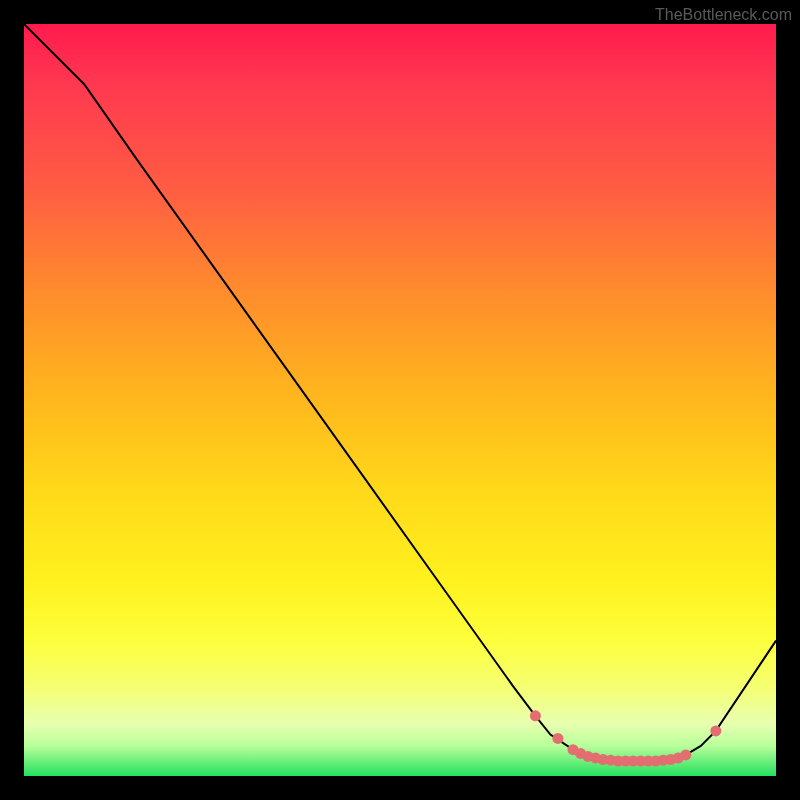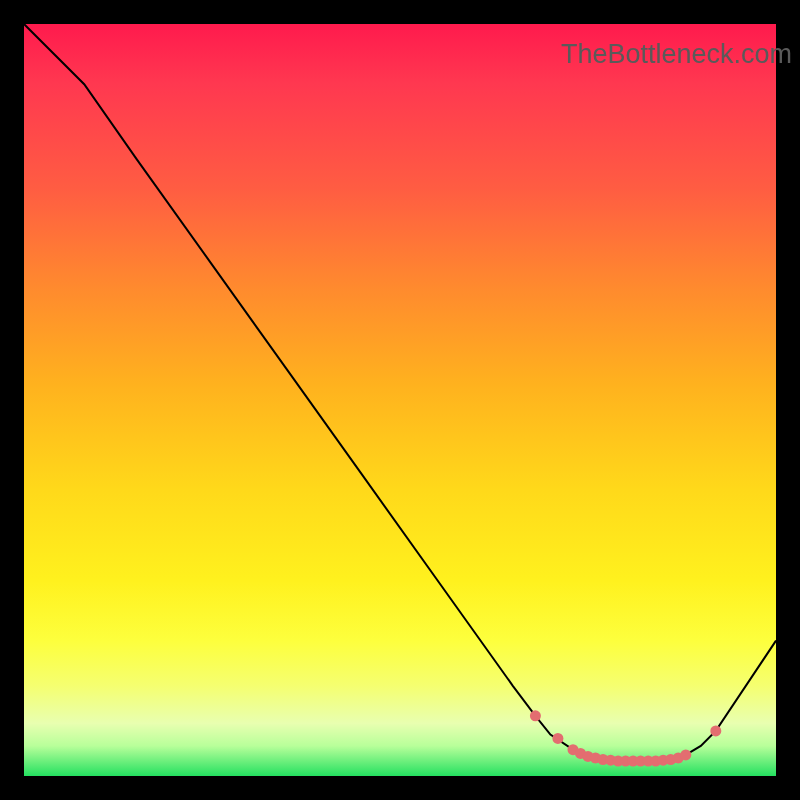--- a/index.html
+++ b/index.html
@@ -43,24 +43,23 @@
       #e8ffb0 93%,
       #b8ff9a 96%,
       #24e060 100%
     );
   }
   .watermark {
     position: absolute;
     top: 6px;
     right: 8px;
     color: #5a5a5a;
-    font-size: 27px;
+    font-size: 16px;
     font-weight: 400;
     z-index: 10;
-    margin-top: 33px;
   }
   svg.curve {
     position: absolute;
     left: 0;
     top: 0;
     width: 100%;
     height: 100%;
     z-index: 5;
   }
 </style>

